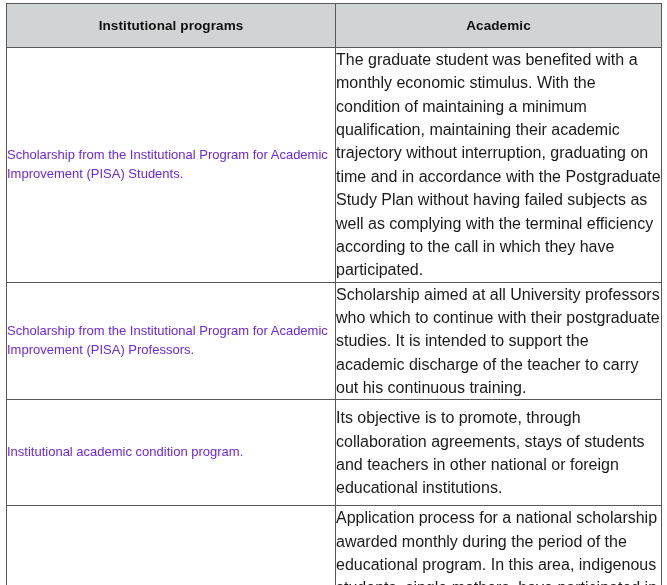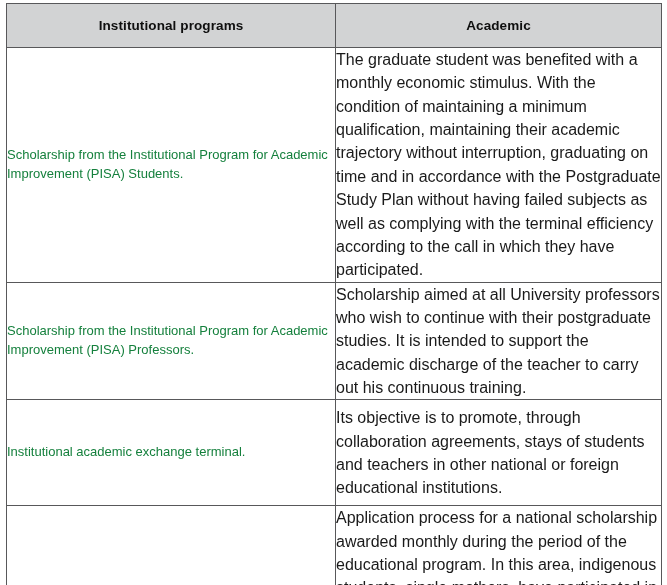--- a/index.html
+++ b/index.html
@@ -57,21 +57,21 @@
     letter-spacing: 0.1px;
     color: #0f0f0f;
   }
 
   td.cell-program {
     padding: 8px 11px 8px 11px;
     font-size: 13px;
     line-height: 1.46;
     text-align: left;
     vertical-align: middle;
-    color: #15803d;
+    color: #6d28d9;
   }
 
   td.cell-feature {
     padding: 10px 10px 10px 11px;
     font-size: 16px;
     line-height: 1.46;
     text-align: left;
     vertical-align: middle;
     color: #1a1a1a;
   }
@@ -110,26 +110,26 @@
           </td>
           <td class="cell-feature">
             <span class="cell-text">The graduate student was benefited with a monthly economic stimulus. With the condition of maintaining a minimum qualification, maintaining their academic trajectory without interruption, graduating on time and in accordance with the Postgraduate Study Plan without having failed subjects as well as complying with the terminal efficiency according to the call in which they have participated.</span>
           </td>
         </tr>
         <tr class="row-1">
           <td class="cell-program">
             <span class="cell-text">Scholarship from the Institutional Program for Academic Improvement (PISA) Professors.</span>
           </td>
           <td class="cell-feature">
-            <span class="cell-text">Scholarship aimed at all University professors who wish to continue with their postgraduate studies. It is intended to support the academic discharge of the teacher to carry out his continuous training.</span>
+            <span class="cell-text">Scholarship aimed at all University professors who which to continue with their postgraduate studies. It is intended to support the academic discharge of the teacher to carry out his continuous training.</span>
           </td>
         </tr>
         <tr class="row-2">
           <td class="cell-program">
-            <span class="cell-text">Institutional academic exchange terminal.</span>
+            <span class="cell-text">Institutional academic condition program.</span>
           </td>
           <td class="cell-feature">
             <span class="cell-text">Its objective is to promote, through collaboration agreements, stays of students and teachers in other national or foreign educational institutions.</span>
           </td>
         </tr>
         <tr class="row-3">
           <td class="cell-program">
             <span class="cell-text">CONACYT. National Postgraduate.</span>
           </td>
           <td class="cell-feature">

